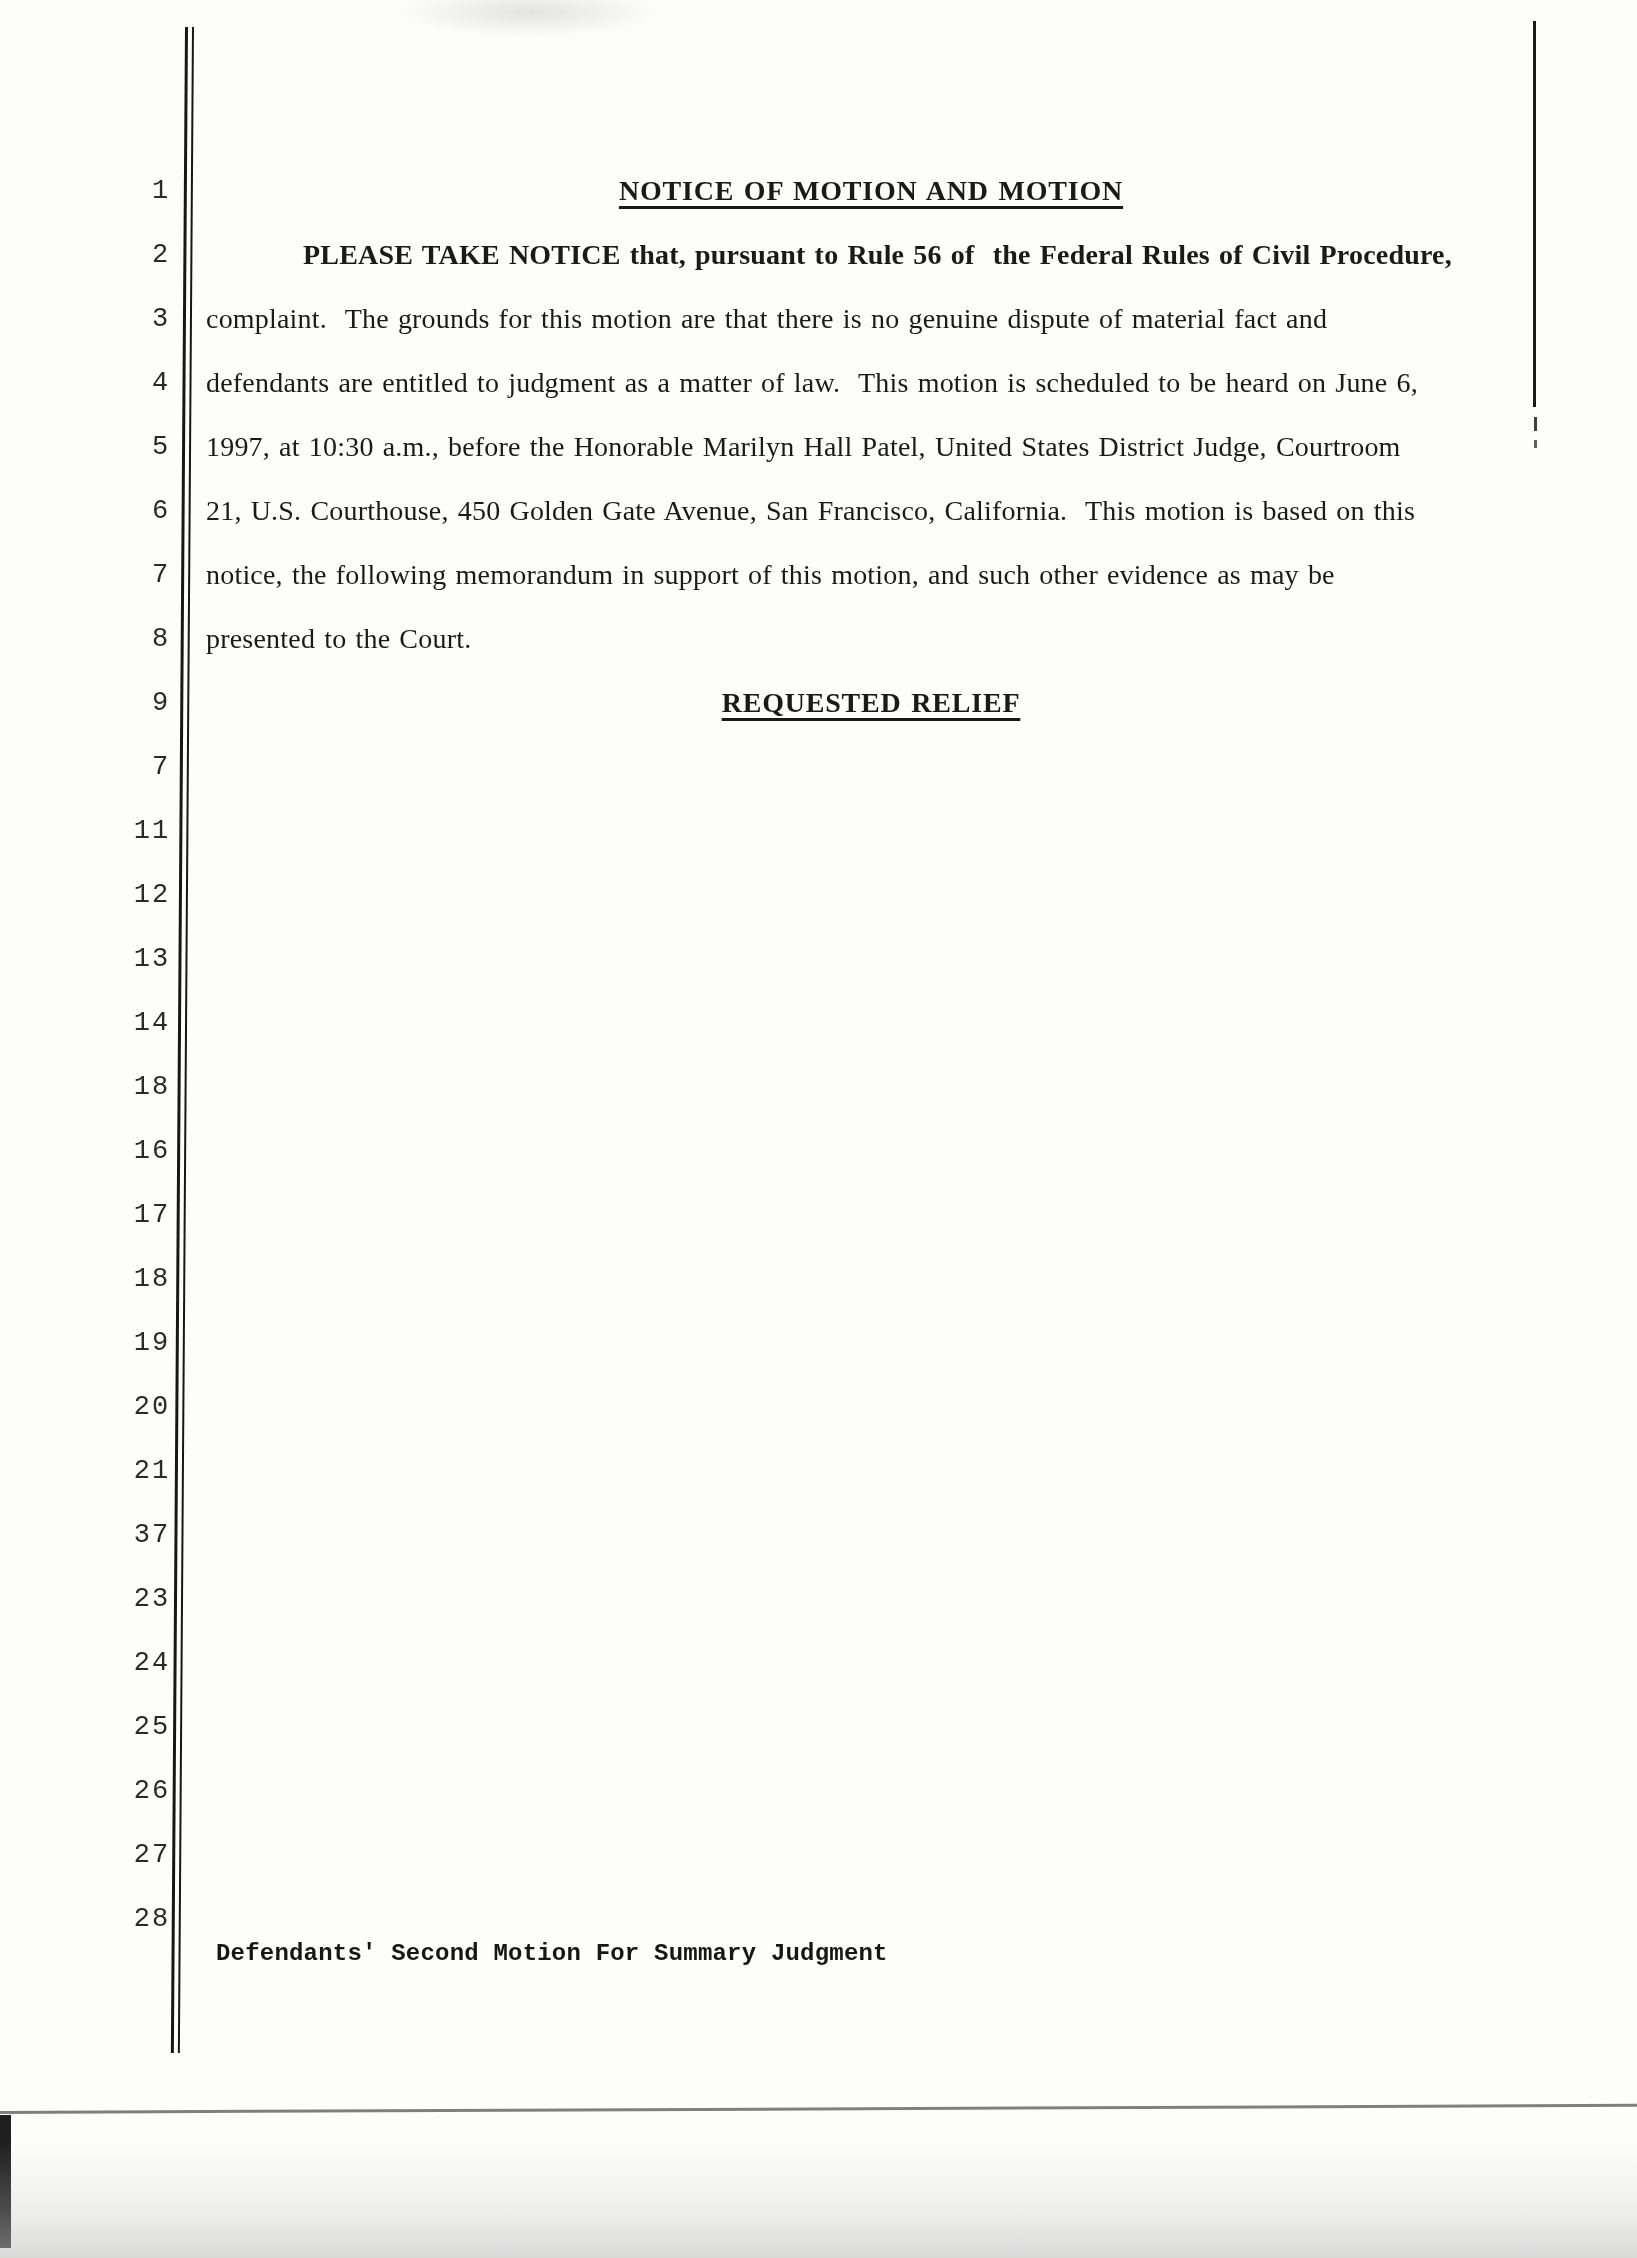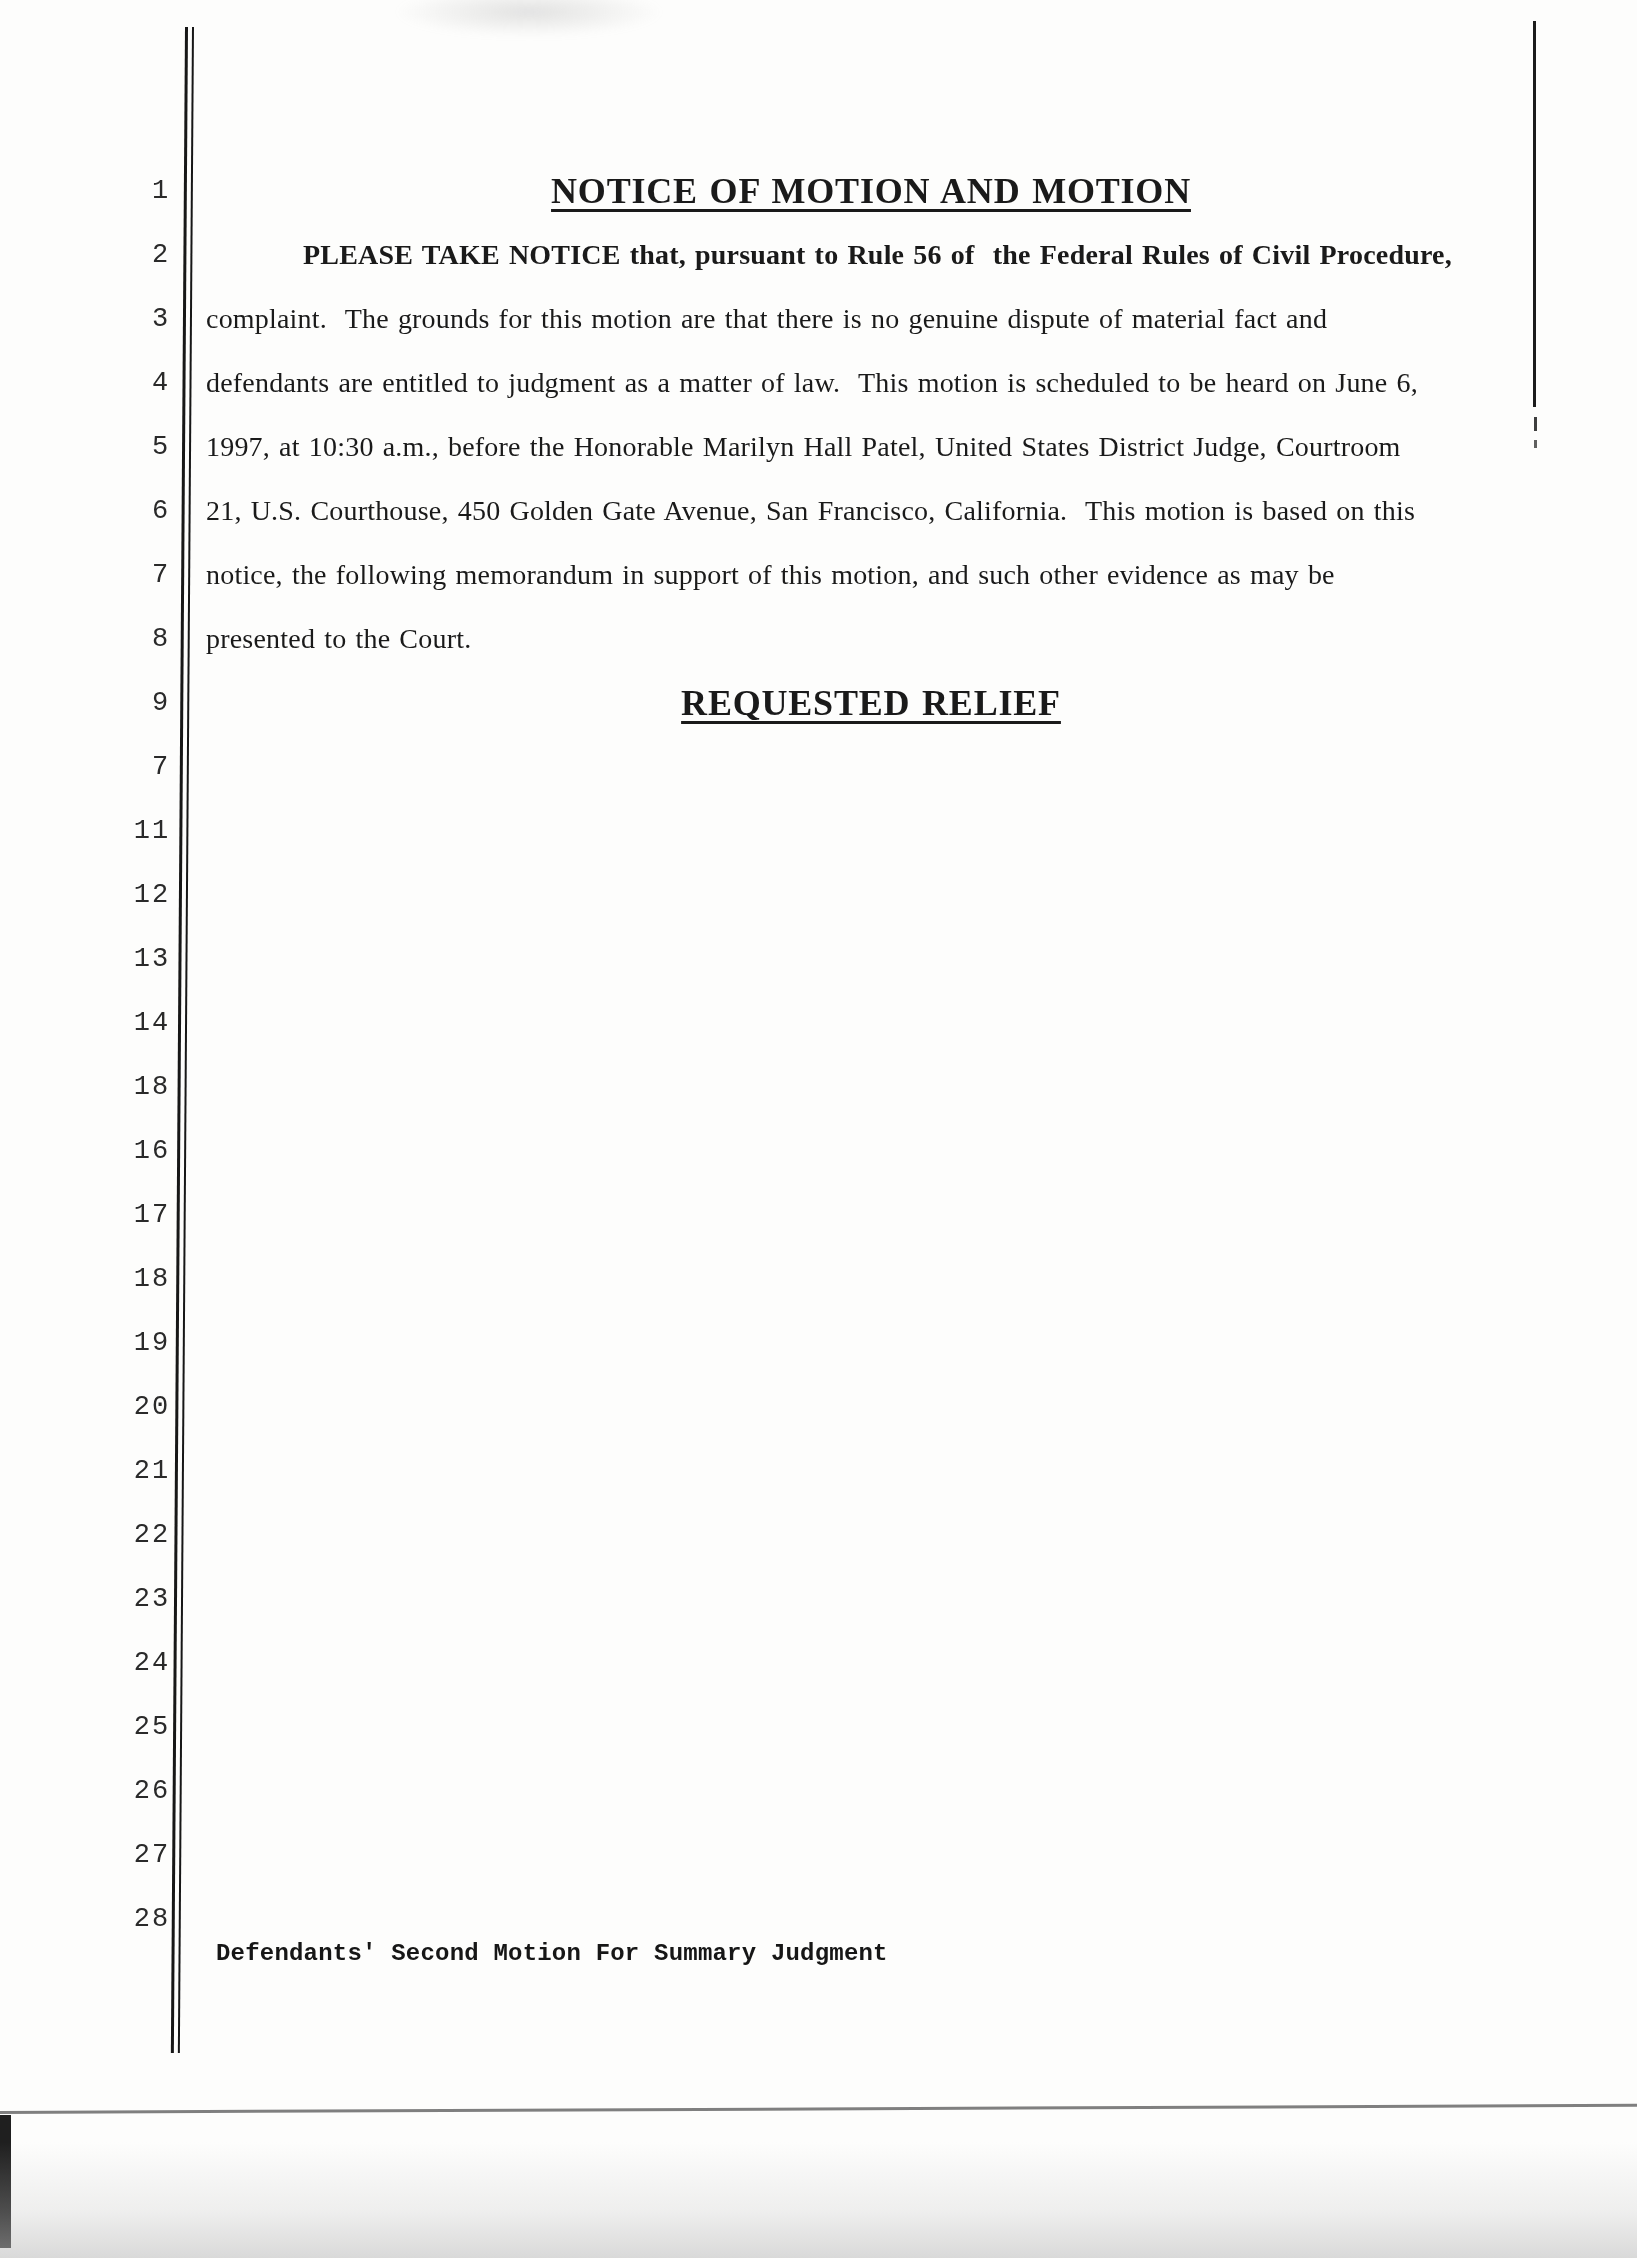--- a/index.html
+++ b/index.html
@@ -46,21 +46,21 @@
   .body-col { position:absolute; left:206px; top:159px; width:1330px; }
   .row {
     display:flex; align-items:center;
     height:64px;
     font-size:28px; letter-spacing:0.2px; word-spacing:1.9px;
   }
   .row > span { white-space:pre; }
   .row.indent { padding-left:97px;font-weight:bold; }
   .row.heading { justify-content:center; }
   .row.heading > span {
-    font-weight:bold; font-size:36px; letter-spacing:0.8px;
+    font-weight:bold; font-size:28px; letter-spacing:0.8px;
     text-decoration:underline;
     text-decoration-thickness:3.4px;
     text-underline-offset:5.8px;
   }
 
   
   .footer {
     position:absolute; left:216px; top:1939px;
     font-weight:bold; font-size:24px; line-height:30px; letter-spacing:0.2px;
     color:#161616;
@@ -101,21 +101,21 @@
     <div class="num">12</div>
     <div class="num">13</div>
     <div class="num">14</div>
     <div class="num">18</div>
     <div class="num">16</div>
     <div class="num">17</div>
     <div class="num">18</div>
     <div class="num">19</div>
     <div class="num">20</div>
     <div class="num">21</div>
-    <div class="num">22</div>
+    <div class="num">37</div>
     <div class="num">23</div>
     <div class="num">24</div>
     <div class="num">25</div>
     <div class="num">26</div>
     <div class="num">27</div>
     <div class="num">28</div>
   </div>
 
   <div class="rule-wrap">
     <div class="rule a"></div>

